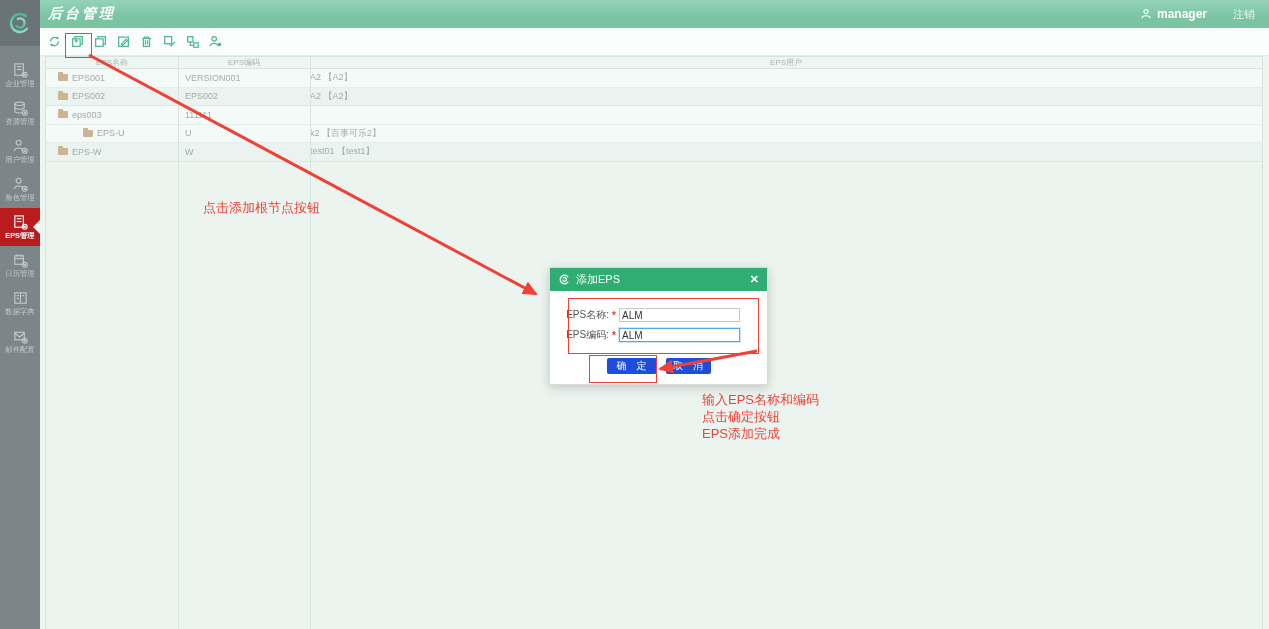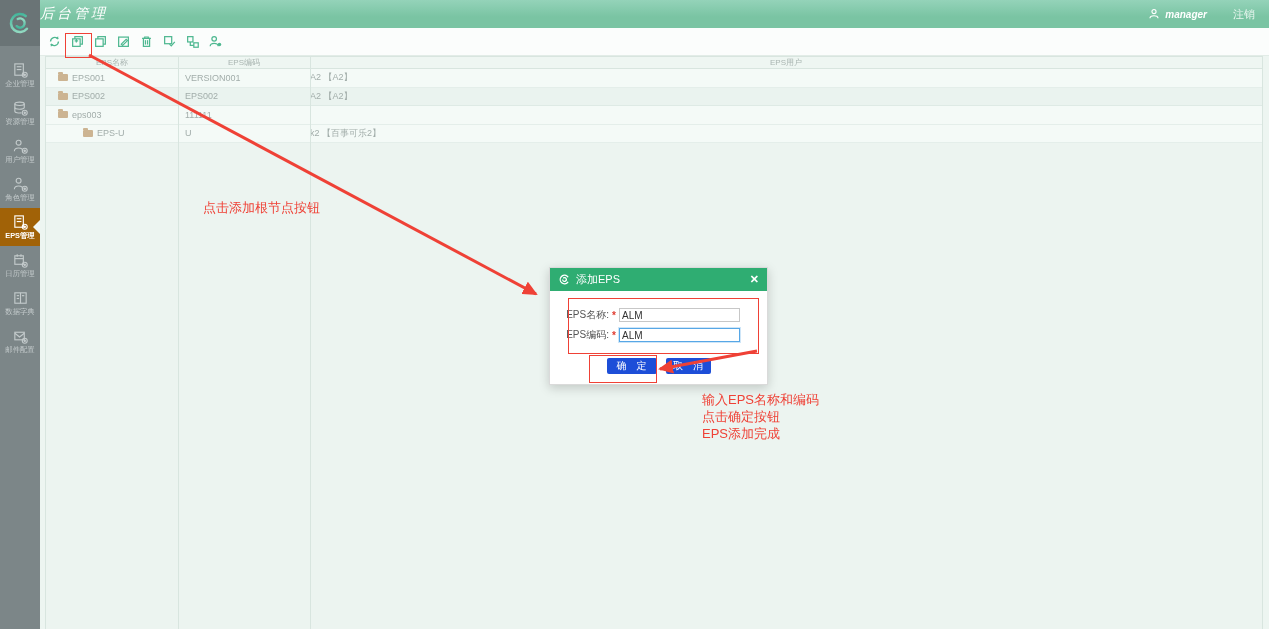--- a/index.html
+++ b/index.html
@@ -8,33 +8,33 @@
 
   
   .sidebar{position:absolute;left:0;top:0;width:40px;height:629px;background:#7c8688;z-index:5;}
   .logo-box{position:absolute;left:0;top:0;width:40px;height:46px;background:#6a7476;
             display:flex;align-items:center;justify-content:center;}
   .nav{position:absolute;left:0;top:56px;width:40px;}
   .nav-item{height:38px;display:flex;flex-direction:column;align-items:center;
             justify-content:center;cursor:pointer;position:relative;}
   .nav-item .lbl{font-size:8px;line-height:9px;color:#c3cacb;white-space:nowrap;transform:scale(.92);}
   .nav-item svg{display:block;}
-  .nav-item.active{background:#a16207;}
+  .nav-item.active{background:#b91c1c;}
   .nav-item.active .lbl{color:#ffffff;font-weight:bold;}
   .nav-item.active .marker{position:absolute;right:0;top:12px;width:0;height:0;
       border-top:7px solid transparent;border-bottom:7px solid transparent;border-right:7px solid #f2f9f6;}
 
   
   .topbar{position:absolute;left:40px;top:0;width:1229px;height:28px;
           background:linear-gradient(#94d3b9,#7ac4a3 60%);display:flex;align-items:center;z-index:4;}
-  .app-title{font-family:"Liberation Serif",serif;font-style:italic;font-weight:normal;
-             font-size:14px;color:#ffffff;letter-spacing:3px;}
+  .app-title{font-family:"Liberation Serif",serif;font-style:italic;font-weight:bold;
+             font-size:14px;color:#ffffff;letter-spacing:3px;margin-left:8px;}
   .topbar-right{margin-left:auto;display:flex;align-items:center;margin-right:14px;}
   .user-wrap{display:flex;align-items:center;gap:5px;color:#fff;}
-  .username{font-size:10px;font-weight:bold;color:#ffffff;font-style:italic;}
+  .username{font-size:12px;font-weight:bold;color:#ffffff;}
   .logout{font-size:11px;color:#e8f6ef;margin-left:26px;cursor:pointer;}
 
   
   .toolbar{position:absolute;left:40px;top:28px;width:1229px;height:28px;background:#fbfdfc;
            border-bottom:1px solid #e2ece7;display:flex;align-items:center;padding-left:6px;
            box-sizing:border-box;z-index:3;}
   .tbtn{width:16px;height:16px;margin-right:7px;cursor:pointer;display:flex;
         align-items:center;justify-content:center;}
 
   
@@ -317,20 +317,29 @@
     <div class="row odd">
       <div class="c c1">
         <span class="exp indent"></span>
         <span class="folder"></span>
         <span>EPS-U</span>
       </div>
       <div class="c c2">U</div>
       <div class="c c3">k2 【百事可乐2】</div>
     </div>
 
+    <div class="row even">
+      <div class="c c1">
+        <span class="exp"></span>
+        <span class="folder"></span>
+        <span>EPS-W</span>
+      </div>
+      <div class="c c2">W</div>
+      <div class="c c3">test01 【test1】</div>
+    </div>
   </div>
 
   <div class="dialog">
     <div class="dlg-head">
       <svg width="13" height="13" viewBox="0 0 14 14">
         <circle cx="7" cy="7" r="4.6" fill="none" stroke="#ffffff" stroke-width="1.4" stroke-dasharray="22 7" stroke-linecap="round" transform="rotate(40 7 7)"></circle>
         <circle cx="7" cy="7" r="2" fill="none" stroke="#ffffff" stroke-width="1.3" stroke-dasharray="9 4" stroke-linecap="round" transform="rotate(-120 7 7)"></circle>
       </svg>
       <span class="dlg-title">添加EPS</span>
       <span class="dlg-close">✕</span>

